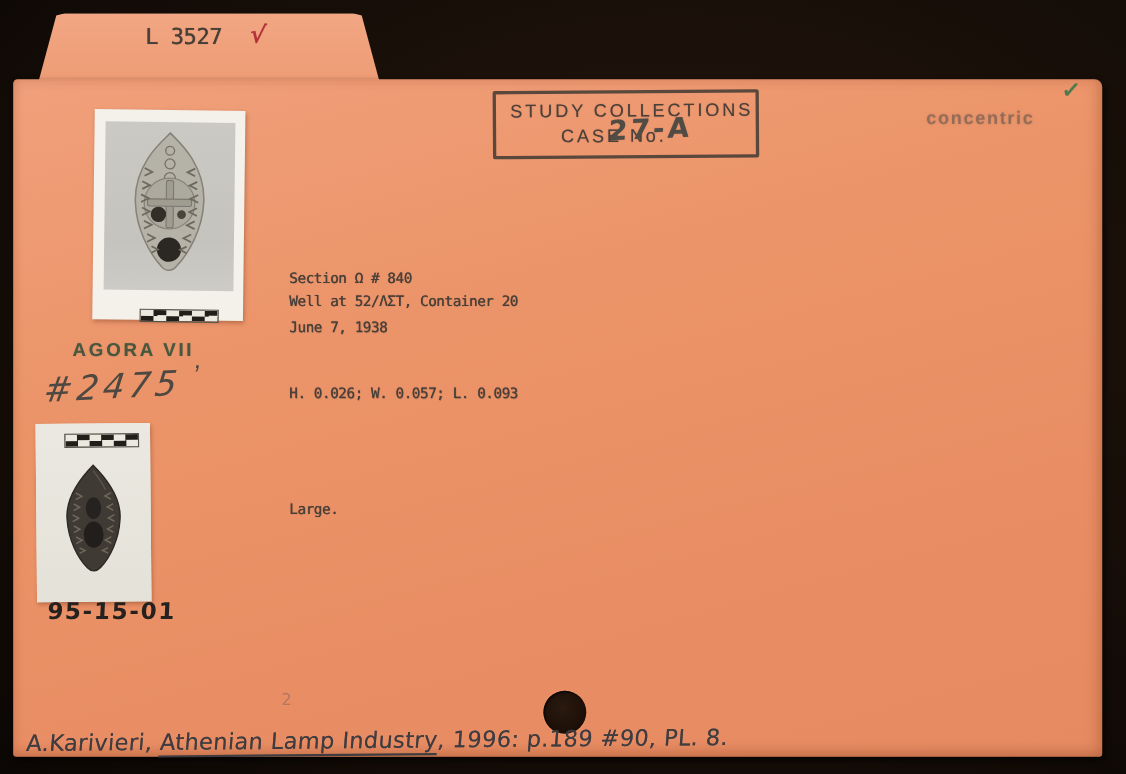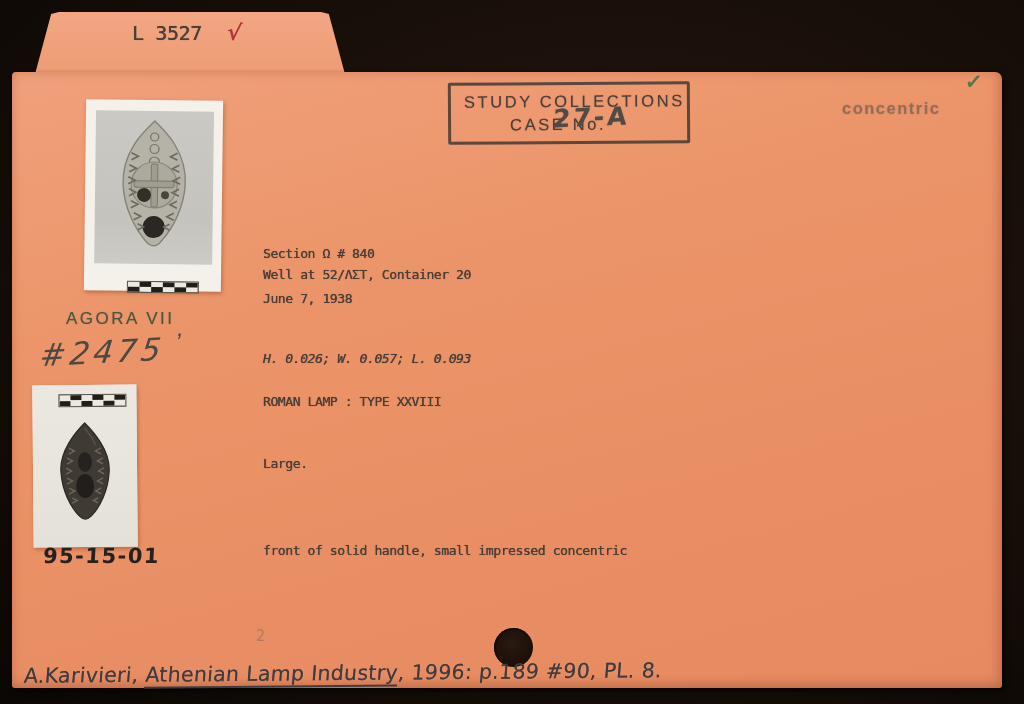--- a/index.html
+++ b/index.html
@@ -77,40 +77,40 @@
     background:repeating-conic-gradient(#211e1a 0% 25%, #ece9e1 0% 50%);
     border:1px solid #565249;
   }
   .scalebar-top{left:33px;top:170px;width:70px;height:10px;background-size:23.3px 10px;}
   .scalebar-bottom{left:26px;top:9px;width:66px;height:11px;background-size:22px 11px;}
   .lamp-top-svg{left:14px;top:4px;width:90px;height:146px;}
   .lamp-bottom-svg{left:19px;top:33px;width:66px;height:108px;}
 
   
   .agora-stamp{
-    left:66px;top:309px;font-size:17px;font-weight:normal;letter-spacing:2.5px;
+    left:66px;top:309px;font-size:17px;font-weight:bold;letter-spacing:2.5px;
     color:#49573f;text-shadow:0 0 1px rgba(73,87,63,.6);
     font-family:"Liberation Sans",sans-serif;
   }
   .agora-comma{left:177px;top:314px;font-size:24px;color:#4c4842;transform:skewX(-8deg);}
   .catalog-number{
     left:40px;top:334px;font-size:31px;color:#4d4841;letter-spacing:4px;
     font-style:italic;transform:rotate(-3deg) skewX(-10deg);
     font-family:"DejaVu Sans",sans-serif;
   }
   .negative-number{
     left:43px;top:544px;font-size:21px;color:#24211e;letter-spacing:1.5px;
     transform:skewX(-3deg);font-weight:bold;font-family:"DejaVu Sans",sans-serif;
   }
 
   
   .line-section{left:263px;top:243px;}
   .line-well{left:263px;top:264px;text-align:right;}
   .line-date{left:263px;top:288px;}
-  .line-dims{left:263px;top:348px;font-style:italic;}
+  .line-dims{left:263px;top:348px;}
   .line-type{left:263px;top:391px;}
   .line-intact{left:263px;top:453px;}
   .desc-block{left:263px;top:497px;}
   .faint-mark{left:256px;top:627px;font-size:15px;color:rgba(125,100,88,.5);font-family:"DejaVu Sans Mono",monospace;}
 
   
   .hole-punch{
     left:494px;top:628px;width:39px;height:39px;border-radius:50%;
     background:radial-gradient(circle at 45% 40%, #2a1a10 0%, #1c0f07 70%, #130a04 100%);
     box-shadow:inset 1px 1px 2px rgba(0,0,0,.8), 0 0 2px rgba(255,200,170,.3);
@@ -209,25 +209,23 @@
         </g>
       </svg>
     </div>
   </div>
   <div class="abs negative-number">95-15-01</div>
 
   <div class="abs type line-section">Section Ω # 840</div>
   <div class="abs type line-well">Well at 52/ΛΣΤ, Container 20</div>
   <div class="abs type line-date">June 7, 1938</div>
   <div class="abs type line-dims">H. 0.026; W. 0.057; L. 0.093</div>
-  <div class="abs type line-type">ROMAN LAMP : TYPE XXVIII</div>
   <div class="abs type line-intact">Large.</div>
 
   <div class="abs type desc-block">
-    <div>front of solid handle, small impressed concentric</div>
     
     
     
   </div>
 
   <div class="abs faint-mark">2</div>
 
   <div class="abs hole-punch"></div>
 
   <div class="abs citation"><span>A.Karivieri, </span><span class="underlined">Athenian Lamp Industry</span><span>, 1996: p.189 #90, PL. 8.</span></div>

